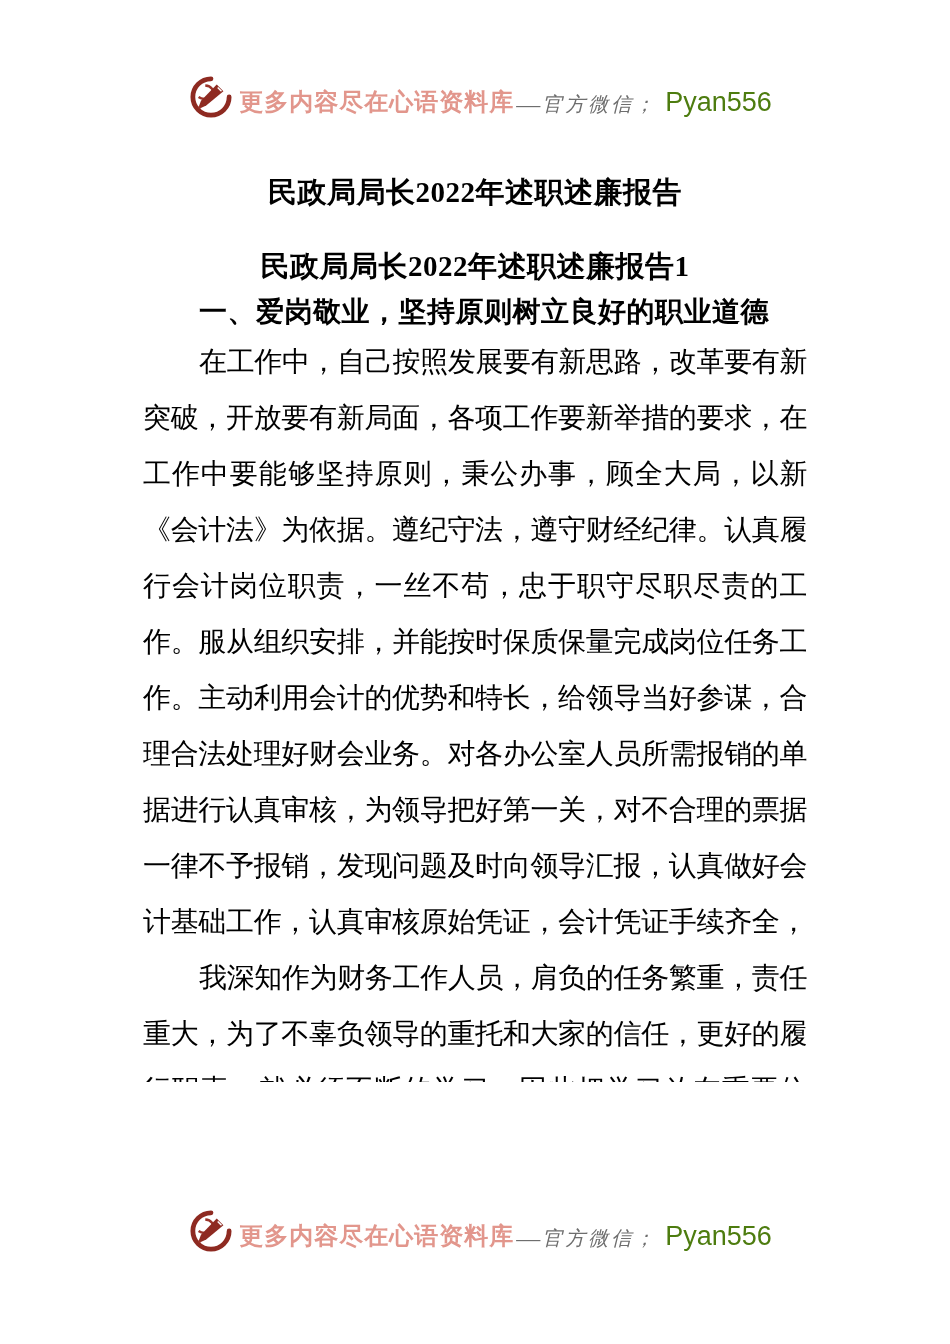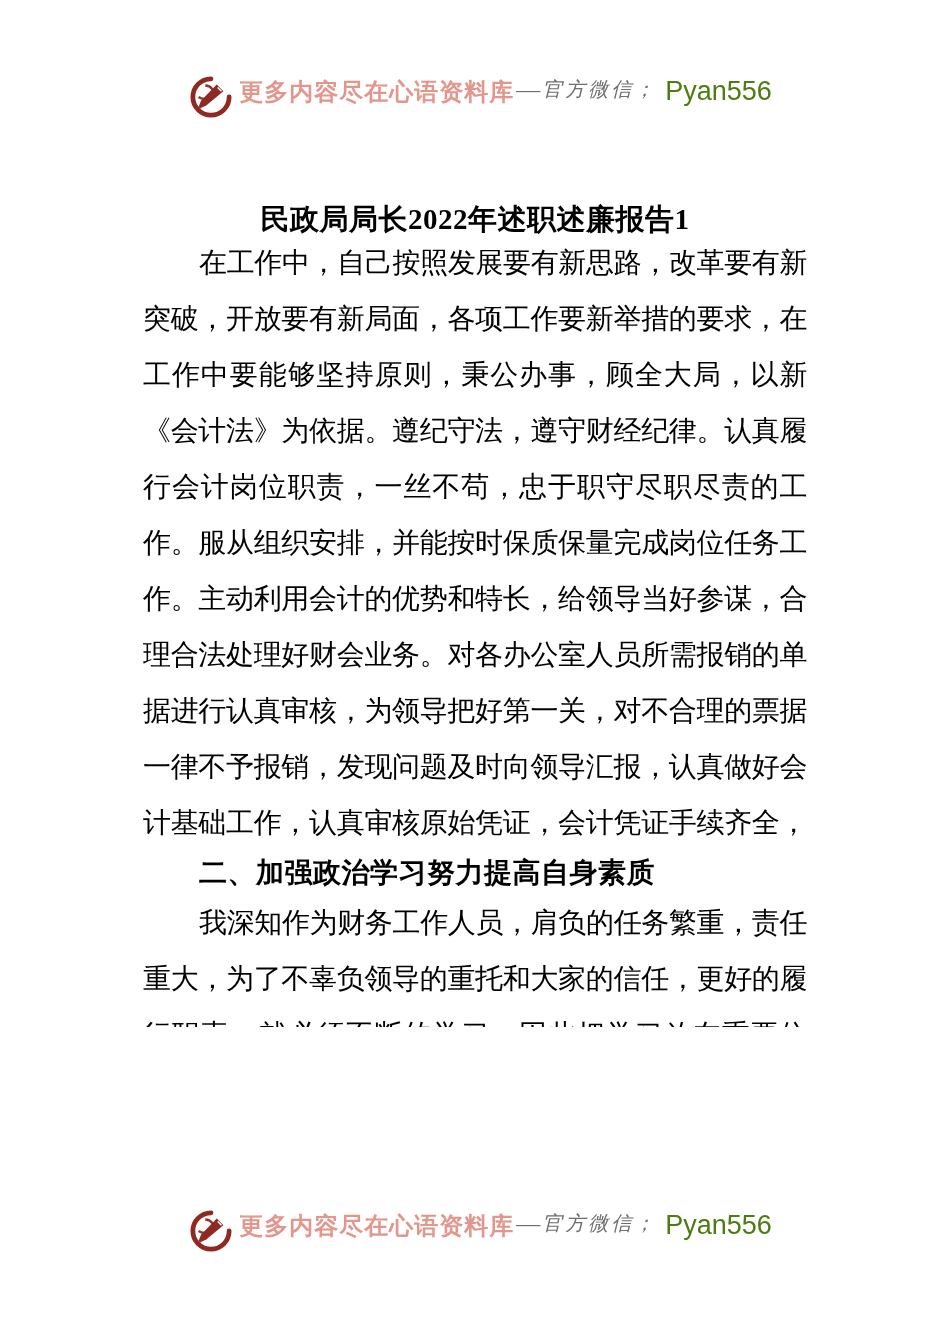--- a/index.html
+++ b/index.html
@@ -11,21 +11,21 @@
   }
   .page {
     position:relative;
     width:950px; height:1344px;
     background:#ffffff;
     overflow:hidden;
   }
   
   .banner {
     position:absolute; left:0; width:100%;
-    display:flex; align-items:flex-start; justify-content:center;padding-left:12px;
+    display:flex; align-items:flex-end; justify-content:center;padding-left:12px;
   }
   .banner.header { top:76px; }
   .banner.footer { top:1210px; }
   .logo { width:42px; height:42px; margin-right:7px; flex:0 0 auto; }
   .promo {
     font-size:24px; font-weight:bold; letter-spacing:1px;
     color:#e2968c;
   }
   .sep { font-size:24px; color:#6e6e6e; margin:0 2px; }
   .wechat-label {
@@ -38,21 +38,21 @@
   }
   
   .body-col {
     position:absolute; top:176px; left:143px; width:664px;
   }
   .doc-title, .count-note, .report-title {
     font-size:29px; line-height:32px; font-weight:bold;
     text-align:center; letter-spacing:0.5px;
   }
   .count-note  { margin-top:40px; }
-  .report-title{ margin-top:27px; }
+  .report-title{ margin-top:42px; }
   .sec-heading {
     font-size:28px; line-height:44px; font-weight:bold;
     text-indent:2em; height:44px; overflow:hidden;
     letter-spacing:0.5px;
   }
   .sec-heading.first { margin-top:8px; }
   .para {
     font-size:28px; line-height:56px;
     text-align:justify; text-indent:2em;
     letter-spacing:-0.5px;
@@ -74,25 +74,26 @@
       <path d="M29 12 l4 4" stroke="#ffffff" stroke-width="1.5"></path>
       <circle cx="10" cy="33" r="1.4" fill="#9c342a"></circle>
     </svg>
     <span class="promo">更多内容尽在心语资料库</span>
     <span class="sep">—</span>
     <span class="wechat-label">官方微信；</span>
     <span class="wechat-id">Pyan556</span>
   </div>
 
   <div class="body-col">
+    <div class="doc-title">民政局局长2022年述职述廉报告</div>
     <div class="report-title">民政局局长2022年述职述廉报告1</div>
 
+    <div class="sec-heading first">一、爱岗敬业，坚持原则树立良好的职业道德</div>
     <div class="para p1">在工作中，自己按照发展要有新思路，改革要有新突破，开放要有新局面，各项工作要新举措的要求，在工作中要能够坚持原则，秉公办事，顾全大局，以新《会计法》为依据。遵纪守法，遵守财经纪律。认真履行会计岗位职责，一丝不苟，忠于职守尽职尽责的工作。服从组织安排，并能按时保质保量完成岗位任务工作。主动利用会计的优势和特长，给领导当好参谋，合理合法处理好财会业务。对各办公室人员所需报销的单据进行认真审核，为领导把好第一关，对不合理的票据一律不予报销，发现问题及时向领导汇报，认真做好会计基础工作，认真审核原始凭证，会计凭证手续齐全，装订整洁符合要求，科目设置准确，帐目清楚，会计报表要准确及时完整定期向领导汇报财务业务执行情况，除按时完成本职工作之外，还能完成临时性工作任务。</div>
 
-    <div class="sec-heading">二、加强政治学习努力提高自身素质</div>
     <div class="para p2">我深知作为财务工作人员，肩负的任务繁重，责任重大，为了不辜负领导的重托和大家的信任，更好的履行职责，就必须不断的学习，因此把学习放在重要位置，认真</div>
   </div>
 
   <div class="banner footer">
     <svg class="logo" viewBox="0 0 44 44">
       <path d="M22 3 A19 19 0 1 0 41 22" fill="none" stroke="#8e2a21" stroke-width="5" stroke-linecap="round"></path>
       <path d="M16 10 a9 7 0 1 1 -7 12" fill="none" stroke="#9c342a" stroke-width="2.5"></path>
       <path d="M28 9 l7 7 L17 31 l-9 4 3.5 -9 z" fill="#8e2a21"></path>
       <path d="M29 12 l4 4" stroke="#ffffff" stroke-width="1.5"></path>
       <circle cx="10" cy="33" r="1.4" fill="#9c342a"></circle>

